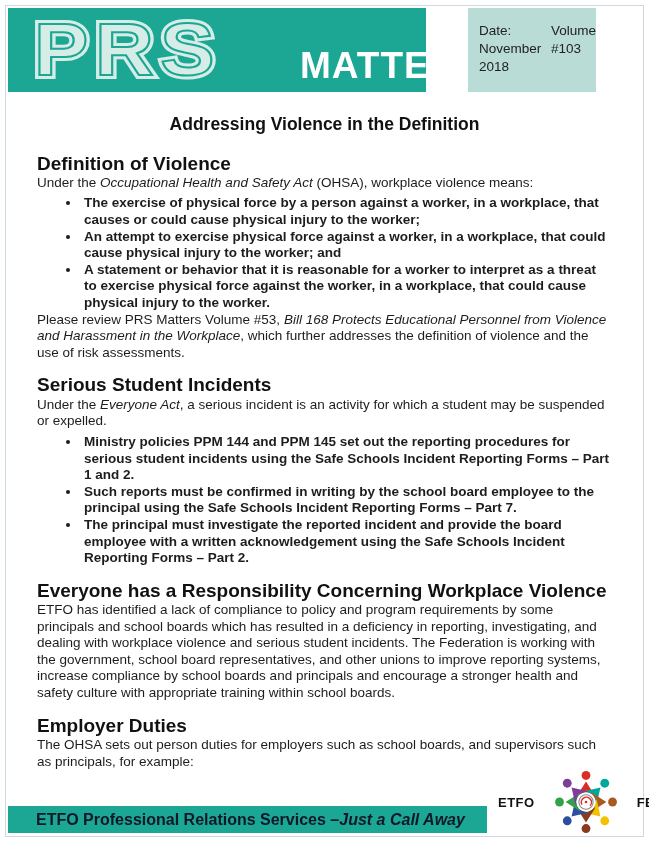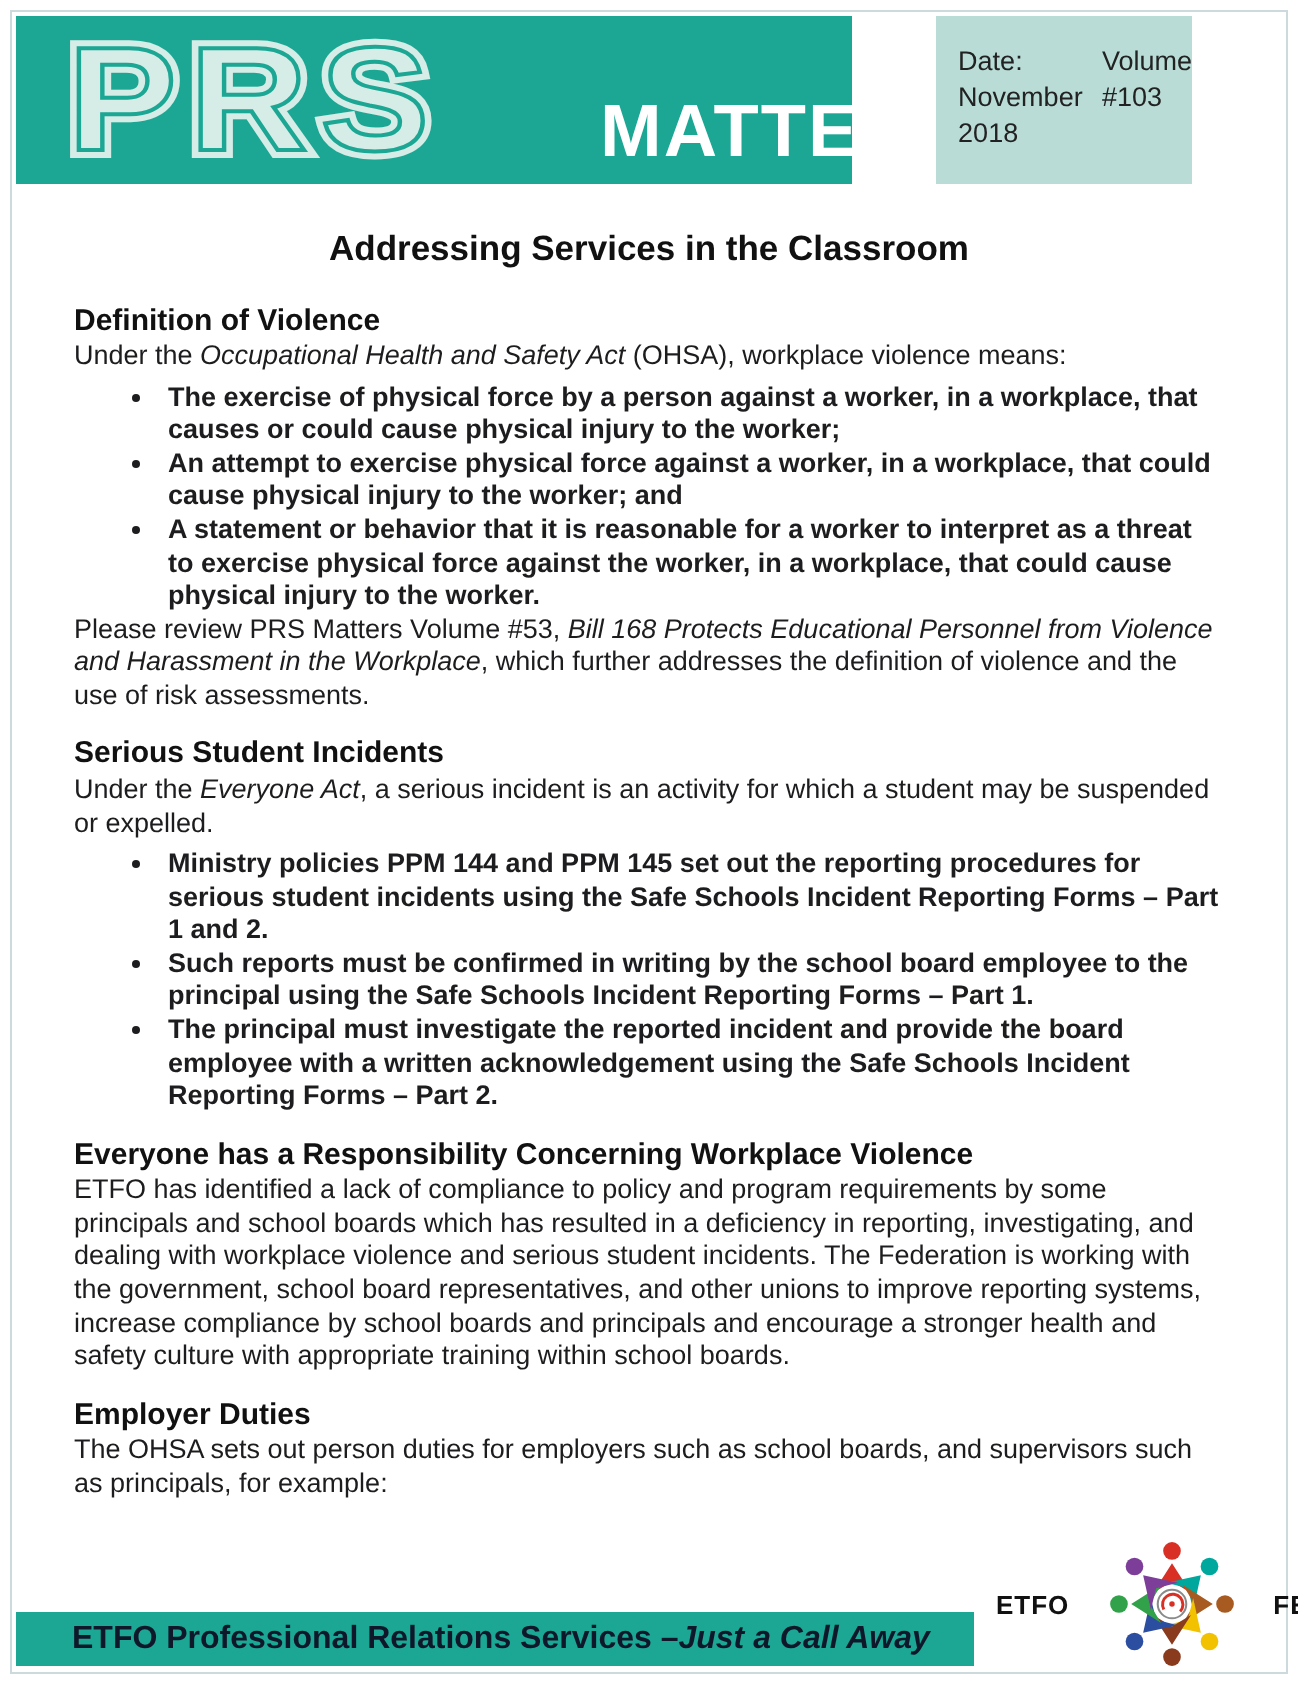--- a/index.html
+++ b/index.html
@@ -55,21 +55,21 @@
   .doc-body {
     position:absolute; left:0; top:92px; width:649px;
     padding:0 37px;
     font-size:13.5px; line-height:1.23;
   }
   .doc-title {
     text-align:center; font-size:17.5px; font-weight:bold;
     margin-top:22px; color:#111;
   }
   .section-heading {
-    font-size:15px; font-weight:bold; margin-top:16px; color:#111;
+    font-size:19px; font-weight:bold; margin-top:16px; color:#111;
   }
   .section-heading.mt12 { margin-top:12px; }
   .para { }
   ul.bullets { margin-top:4px; padding-left:44px; list-style:disc; }
   ul.bullets li { padding-left:3px;font-weight:bold; }
 
   
   .footer-bar {
     position:absolute; left:8px; top:806px; width:479px; height:27px;
     background:#1BA794; color:#0f172a;
@@ -100,36 +100,36 @@
     </div>
     <span class="brand-matters">MATTERS</span>
   </div>
   <div class="date-block">
     <span>Date: November 2018</span>
     <span>Volume #103</span>
   </div>
 </header>
 
 <main class="doc-body">
-  <h1 class="doc-title">Addressing Services in the Classroom</h1>
+  <h1 class="doc-title">Addressing Violence in the Definition</h1>
 
   <h2 class="section-heading">Definition of Violence</h2>
   <p class="para"><span>Under the </span><span style="font-style: italic;">Occupational Health and Safety Act</span><span> (OHSA), workplace violence means:</span></p>
   <ul class="bullets">
     <li>The exercise of physical force by a person against a worker, in a workplace, that causes or could cause physical injury to the worker;</li>
     <li>An attempt to exercise physical force against a worker, in a workplace, that could cause physical injury to the worker; and</li>
     <li>A statement or behavior that it is reasonable for a worker to interpret as a threat to exercise physical force against the worker, in a workplace, that could cause physical injury to the worker.</li>
   </ul>
   <p class="para"><span>Please review PRS Matters Volume #53, </span><span style="font-style: italic;">Bill 168 Protects Educational Personnel from Violence and Harassment in the Workplace</span><span>, which further addresses the definition of violence and the use of risk assessments.</span></p>
 
   <h2 class="section-heading mt12">Serious Student Incidents</h2>
   <p class="para"><span>Under the </span><span style="font-style: italic;">Everyone Act</span><span>, a serious incident is an activity for which a student may be suspended or expelled.</span></p>
   <ul class="bullets">
     <li>Ministry policies PPM 144 and PPM 145 set out the reporting procedures for serious student incidents using the Safe Schools Incident Reporting Forms – Part 1 and 2.</li>
-    <li>Such reports must be confirmed in writing by the school board employee to the principal using the Safe Schools Incident Reporting Forms – Part 1.</li>
+    <li>Such reports must be confirmed in writing by the school board employee to the principal using the Safe Schools Incident Reporting Forms – Part 7.</li>
     <li>The principal must investigate the reported incident and provide the board employee with a written acknowledgement using the Safe Schools Incident Reporting Forms – Part 2.</li>
   </ul>
 
   <h2 class="section-heading mt12">Everyone has a Responsibility Concerning Workplace Violence</h2>
   <p class="para">ETFO has identified a lack of compliance to policy and program requirements by some principals and school boards which has resulted in a deficiency in reporting, investigating, and dealing with workplace violence and serious student incidents. The Federation is working with the government, school board representatives, and other unions to improve reporting systems, increase compliance by school boards and principals and encourage a stronger health and safety culture with appropriate training within school boards.</p>
 
   <h2 class="section-heading mt12">Employer Duties</h2>
   <p class="para">The OHSA sets out person duties for employers such as school boards, and supervisors such as principals, for example:</p>
 </main>
 

